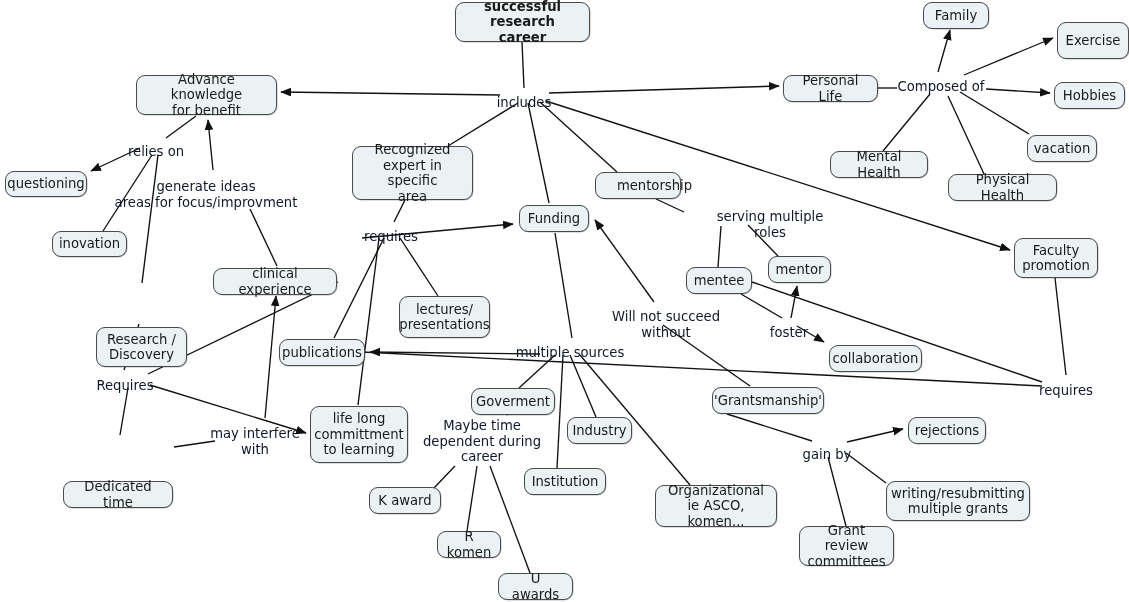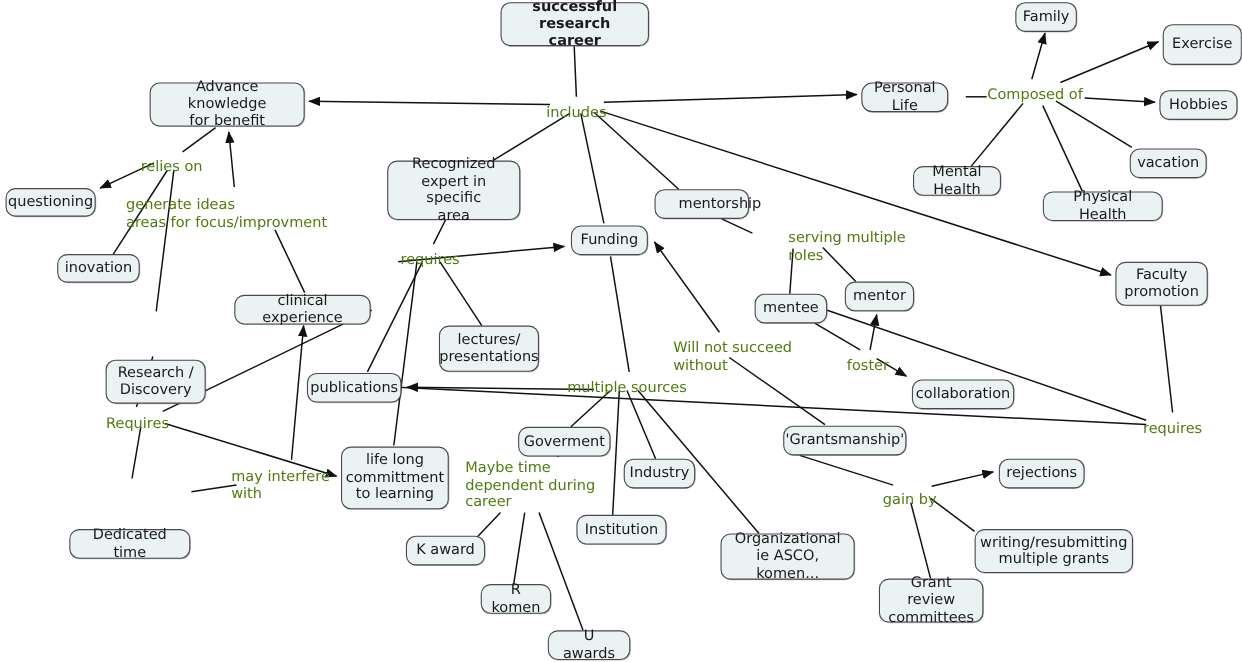--- a/index.html
+++ b/index.html
@@ -33,24 +33,24 @@
     text-align:center;
     display:flex;
     align-items:center;
     justify-content:center;
     padding:3px 7px;
     white-space:pre-line;
     box-shadow:0.5px 0.5px 0 rgba(60,60,60,0.35);
   }
   .link-label{
     position:absolute;
-    color:#4d7c0f;
+    color:#0f172a;
     font-size:13.2px;
     line-height:15.5px;
-    text-align:left;
+    text-align:center;
     white-space:pre-line;
     background:transparent;
     transform:translateX(-50%);
   }
 </style>
 </head>
 <body>
 
 <div id="canvas">
 
@@ -152,26 +152,26 @@
       <div class="node" style="left: 655px; top: 485px; width: 122px; height: 42px;">Organizational
 ie ASCO, komen...</div>
       <div class="node" style="left: 369px; top: 487px; width: 72px; height: 27px;">K award</div>
       <div class="node" style="left: 437px; top: 531px; width: 64px; height: 27px;">R komen</div>
       <div class="node" style="left: 498px; top: 573px; width: 75px; height: 27px;">U awards</div>
       <div class="node" style="left: 908px; top: 417px; width: 78px; height: 27px;">rejections</div>
       <div class="node" style="left: 886px; top: 481px; width: 144px; height: 40px;">writing/resubmitting
 multiple grants</div>
       <div class="node" style="left: 799px; top: 526px; width: 95px; height: 40px;">Grant review
 committees</div>
-      <div class="node" style="left: 783px; top: 75px; width: 79px; height: 27px; border-radius: 10px;">Personal Life</div>
-      <div class="node" style="left: 923px; top: 2px; width: 56px; height: 27px;">Family</div>
+      <div class="node" style="left: 783px; top: 75px; width: 95px; height: 27px;">Personal Life</div>
+      <div class="node" style="left: 923px; top: 2px; width: 66px; height: 27px;">Family</div>
       <div class="node" style="left: 1057px; top: 22px; width: 72px; height: 37px;">Exercise</div>
       <div class="node" style="left: 1054px; top: 82px; width: 71px; height: 27px;">Hobbies</div>
       <div class="node" style="left: 1027px; top: 135px; width: 70px; height: 27px;">vacation</div>
-      <div class="node" style="left: 830px; top: 151px; width: 80px; height: 27px;">Mental Health</div>
+      <div class="node" style="left: 830px; top: 151px; width: 98px; height: 27px;">Mental Health</div>
       <div class="node" style="left: 948px; top: 174px; width: 109px; height: 27px;">Physical Health</div>
       <div class="node" style="left: 1014px; top: 238px; width: 84px; height: 40px;">Faculty
 promotion</div>
     </div>
   <div id="labels-layer">
       <div class="link-label" style="left: 524px; top: 95px;">includes</div>
       <div class="link-label" style="left: 156px; top: 144px;">relies on</div>
       <div class="link-label" style="left: 206px; top: 179px;">generate ideas
 areas for focus/improvment</div>
       <div class="link-label" style="left: 391px; top: 229px;">requires</div>

